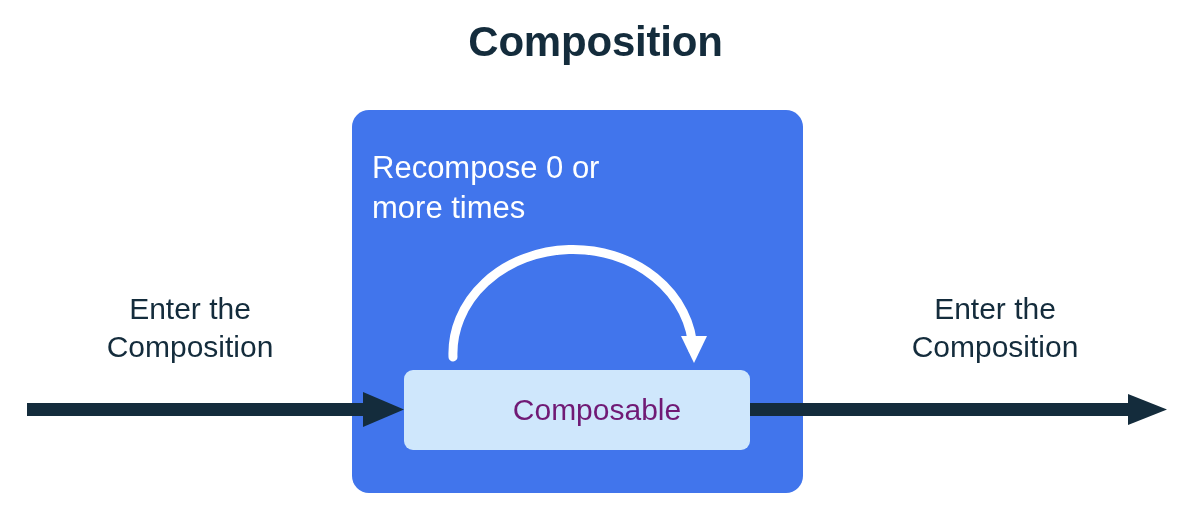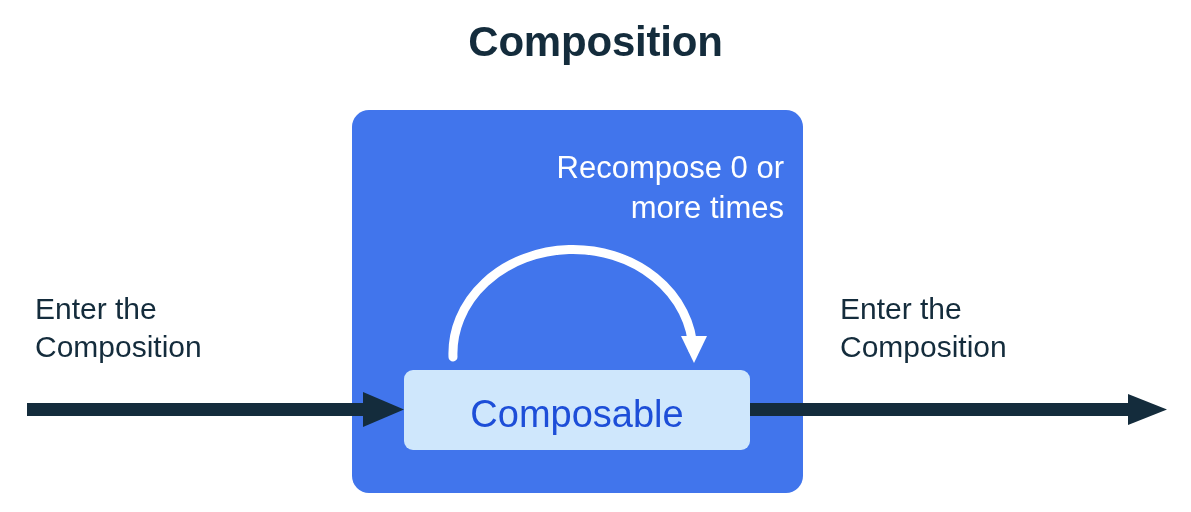--- a/index.html
+++ b/index.html
@@ -36,55 +36,55 @@
   #canvas {
     position: absolute;
     left: 0;
     top: 0;
     width: 1191px;
     height: 512px;
   }
   
   .side-label {
     position: absolute;
-    text-align: left;
+    text-align: center;
     font-size: 30px;
     color: #142c3c;
     line-height: 1.28;
     white-space: pre-line;
   }
   #enter-label {
     left: 35px;
     top: 290px;
     width: 310px;
   }
   #leave-label {
     left: 840px;
     top: 290px;
     width: 310px;
   }
   #recompose-label {
     position: absolute;
     left: 372px;
     top: 148px;
     width: 412px;
-    text-align: right;
+    text-align: left;
     font-size: 31px;
     color: #ffffff;
     line-height: 1.30;
     white-space: pre-line;
   }
   #composable-label {
     position: absolute;
-    left: 404px;
+    left: 424px;
     top: 392px;
     width: 346px;
     text-align: center;
-    font-size: 38px;
-    color: #1d4ed8;
+    font-size: 30px;
+    color: #701a75;
     line-height: 1.2;
     white-space: nowrap;
   }
 </style>
 </head>
 <body>
 
 <div id="stage">
 
   <div id="diagram-title">Composition</div>

